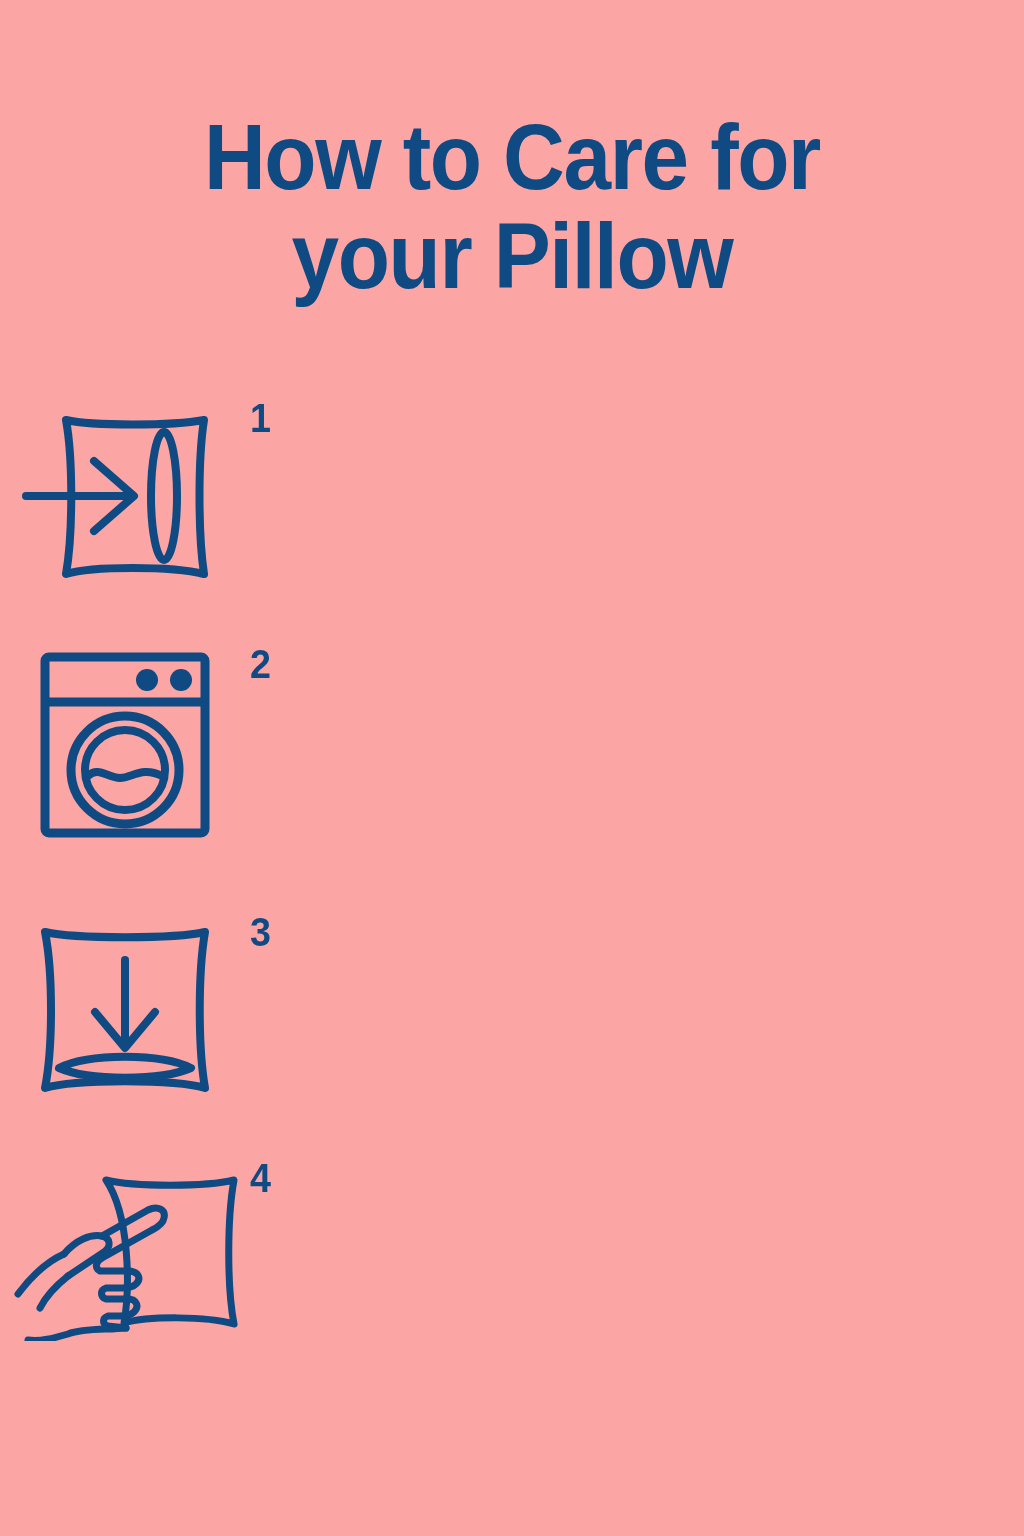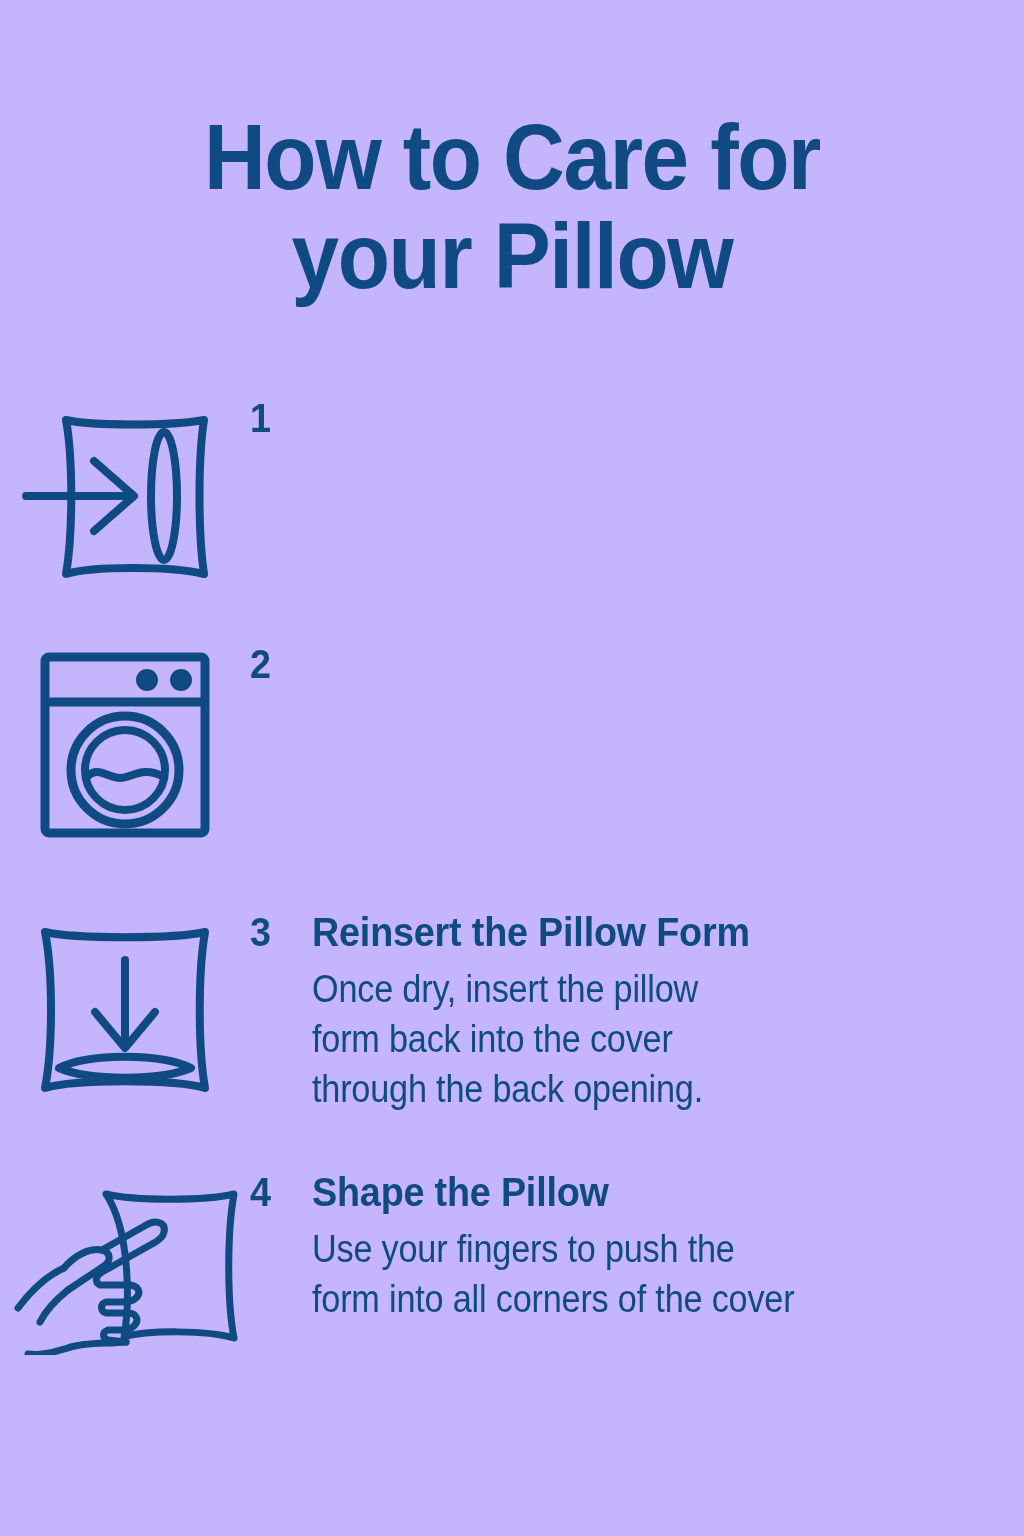--- a/index.html
+++ b/index.html
@@ -10,21 +10,21 @@
     width: 1024px;
     height: 1536px;
     background: #ddf3fd;
     font-family: "Liberation Sans", sans-serif;
     overflow: hidden;
   }
   .poster {
     position: relative;
     width: 1024px;
     height: 1536px;
-    background: #c4b5fd;
+    background: #fca5a5;
     box-sizing: border-box;
   }
 
   
   .title-block {
     position: absolute;
     left: 0;
     top: 108px;
     width: 1024px;
     text-align: center;
@@ -165,28 +165,20 @@
         <svg width="192" height="180" viewBox="0 0 192 180" fill="none">
           <path d="M16 12 C 46 19, 146 19, 176 12 C 169 52, 169 128, 176 168
                    C 146 159, 46 159, 16 168 C 24 128, 24 52, 16 12 Z" stroke="#0f4a82" stroke-width="8" stroke-linejoin="round" stroke-linecap="round" fill="none"></path>
           <path d="M96 40 V 126" stroke="#0f4a82" stroke-width="8" stroke-linecap="round"></path>
           <path d="M66 92 L 96 128 L 126 92" stroke="#0f4a82" stroke-width="8" stroke-linecap="round" stroke-linejoin="round" fill="none"></path>
           <path d="M30 148 C 60 133, 132 133, 162 148 C 132 161, 60 161, 30 148 Z" stroke="#0f4a82" stroke-width="8" stroke-linejoin="round" fill="none"></path>
         </svg>
       </div>
       <div class="step-body">
         <div class="step-num">3</div>
-        <div class="step-text">
-          <div class="step-heading">Reinsert the Pillow Form</div>
-          <div class="step-desc">
-            <span class="ln">Once dry, insert the pillow</span>
-            <span class="ln">form back into the cover</span>
-            <span class="ln">through the back opening.</span>
-          </div>
-        </div>
       </div>
     </div>
 
     <div class="step step-4">
       <div class="step-icon">
         <svg width="238" height="175" viewBox="0 0 238 175" fill="none">
           <path d="M100 14 C 128 21, 200 21, 228 14 C 221 52, 221 122, 228 158
                    C 200 150, 142 150, 118 157 C 124 122, 124 50, 100 14 Z" stroke="#0f4a82" stroke-width="7" stroke-linejoin="round" stroke-linecap="round" fill="none"></path>
           <path d="M58 88 C 70 74, 84 68, 96 70 C 104 72, 106 80, 98 86
                    L 62 110" stroke="#0f4a82" stroke-width="7" stroke-linecap="round" stroke-linejoin="round" fill="none"></path>
@@ -196,24 +188,17 @@
                    L 100 122 C 94 124, 94 131, 100 133 L 122 133
                    C 130 133, 134 140, 128 146 C 124 150, 118 150, 114 150
                    L 102 150 C 96 152, 96 158, 102 160 L 120 162" stroke="#0f4a82" stroke-width="7" stroke-linecap="round" stroke-linejoin="round" fill="none"></path>
           <path d="M58 88 C 40 96, 24 112, 12 128" stroke="#0f4a82" stroke-width="7" stroke-linecap="round" fill="none"></path>
           <path d="M62 110 C 52 118, 40 130, 34 142" stroke="#0f4a82" stroke-width="7" stroke-linecap="round" fill="none"></path>
           <path d="M120 162 C 100 164, 78 162, 62 168 C 48 172, 34 176, 22 174" stroke="#0f4a82" stroke-width="7" stroke-linecap="round" fill="none"></path>
         </svg>
       </div>
       <div class="step-body">
         <div class="step-num">4</div>
-        <div class="step-text">
-          <div class="step-heading">Shape the Pillow</div>
-          <div class="step-desc">
-            <span class="ln">Use your fingers to push the</span>
-            <span class="ln">form into all corners of the cover</span>
-          </div>
-        </div>
       </div>
     </div>
 
   </div>
 </div>
 
 </body></html>

